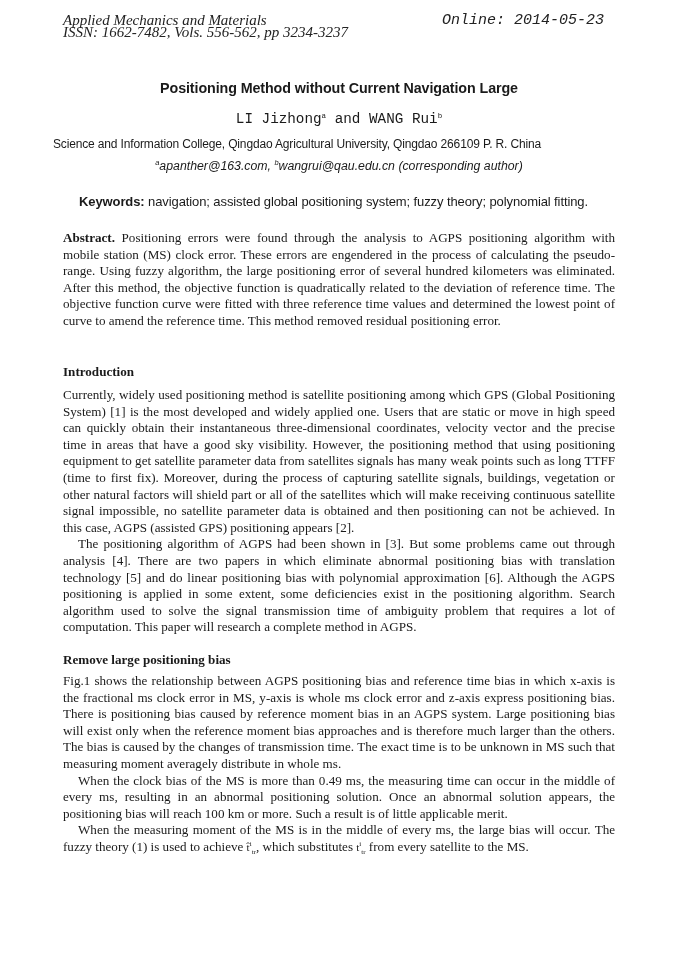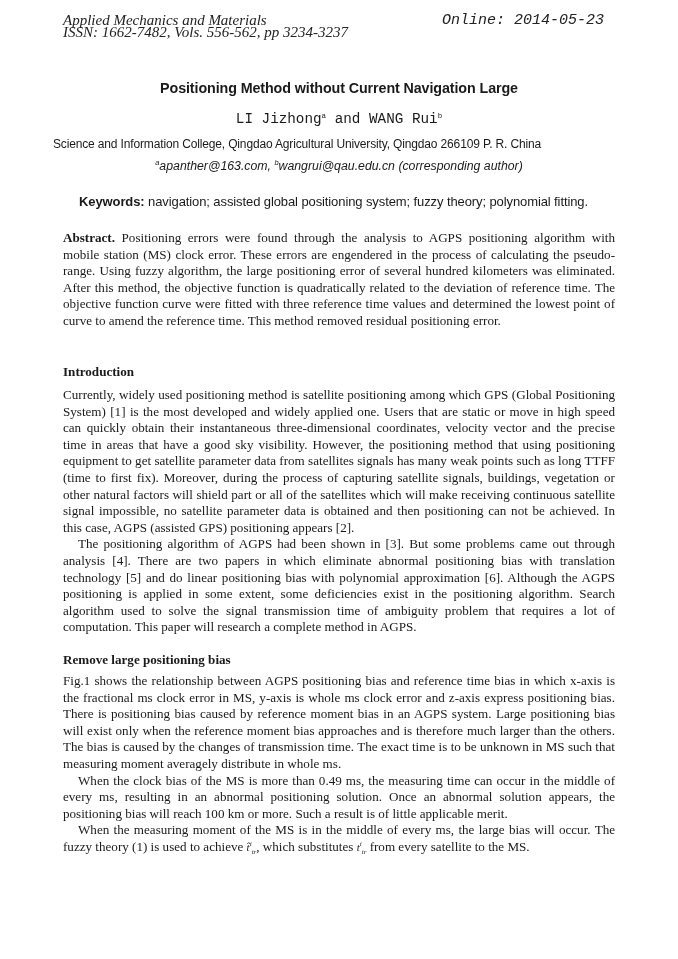--- a/index.html
+++ b/index.html
@@ -49,21 +49,21 @@
   .abstract { top: 230px; }
   .abstract b { font-weight: bold; }
   .heading {
     position: absolute; left: 0; width: 552px;
     font-weight: bold; font-size: 13.1px;
   }
   .h-intro { top: 364px; }
   .intro { top: 387px; }
   .h-remove { top: 652px; }
   .remove { top: 673px; }
-  .math { font-style: italic; font-size: 11px; margin-top: 7px; }
+  .math { font-size: 11px; margin-top: 7px; }
   .math sub, .math sup { font-size: 7px; }
   .math sub { vertical-align: -3px; line-height: 0; }
 </style>
 </head>
 <body>
 
 <div class="running-head">
   <div>Applied Mechanics and Materials</div>
   <div>ISSN: 1662-7482, Vols. 556-562, pp 3234-3237</div>
   <div class="online">Online: 2014-05-23</div>

